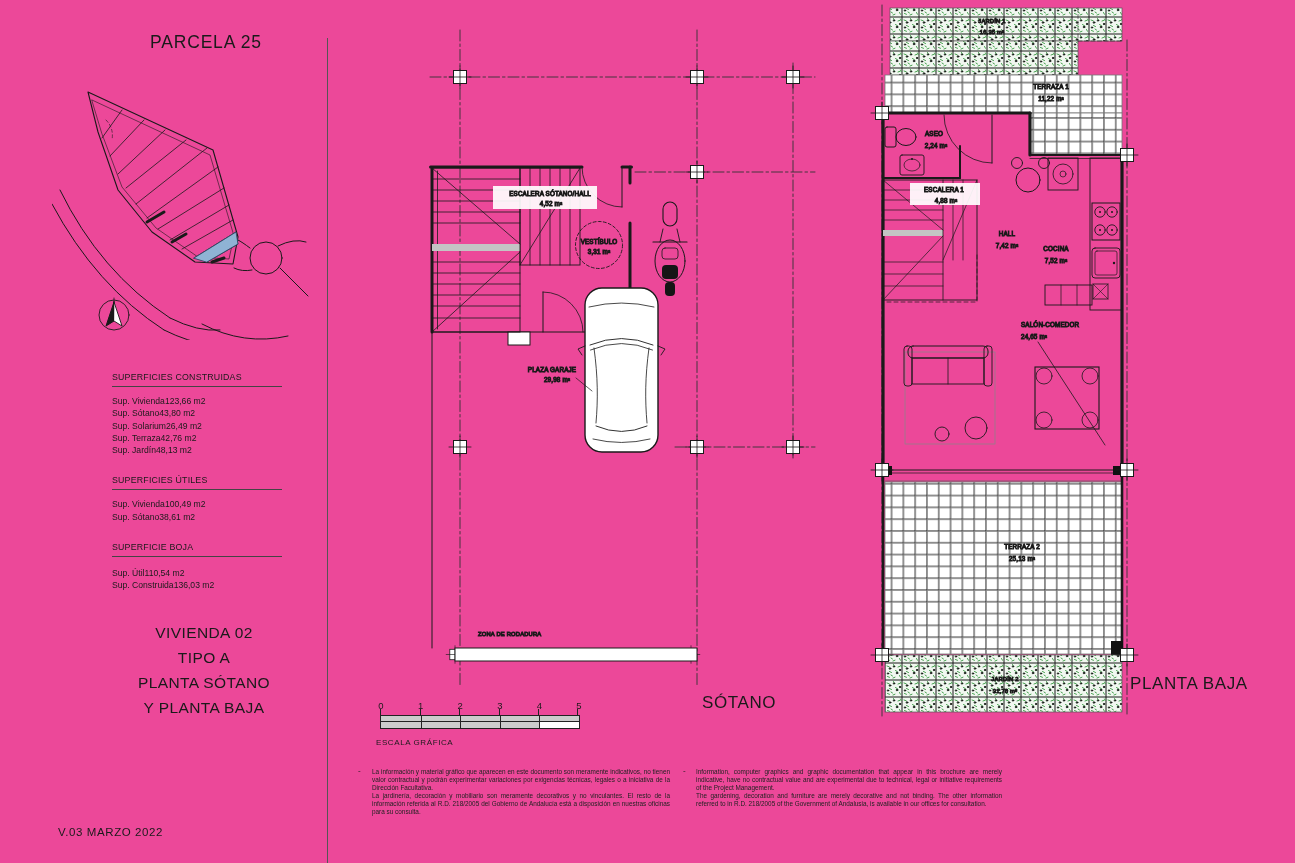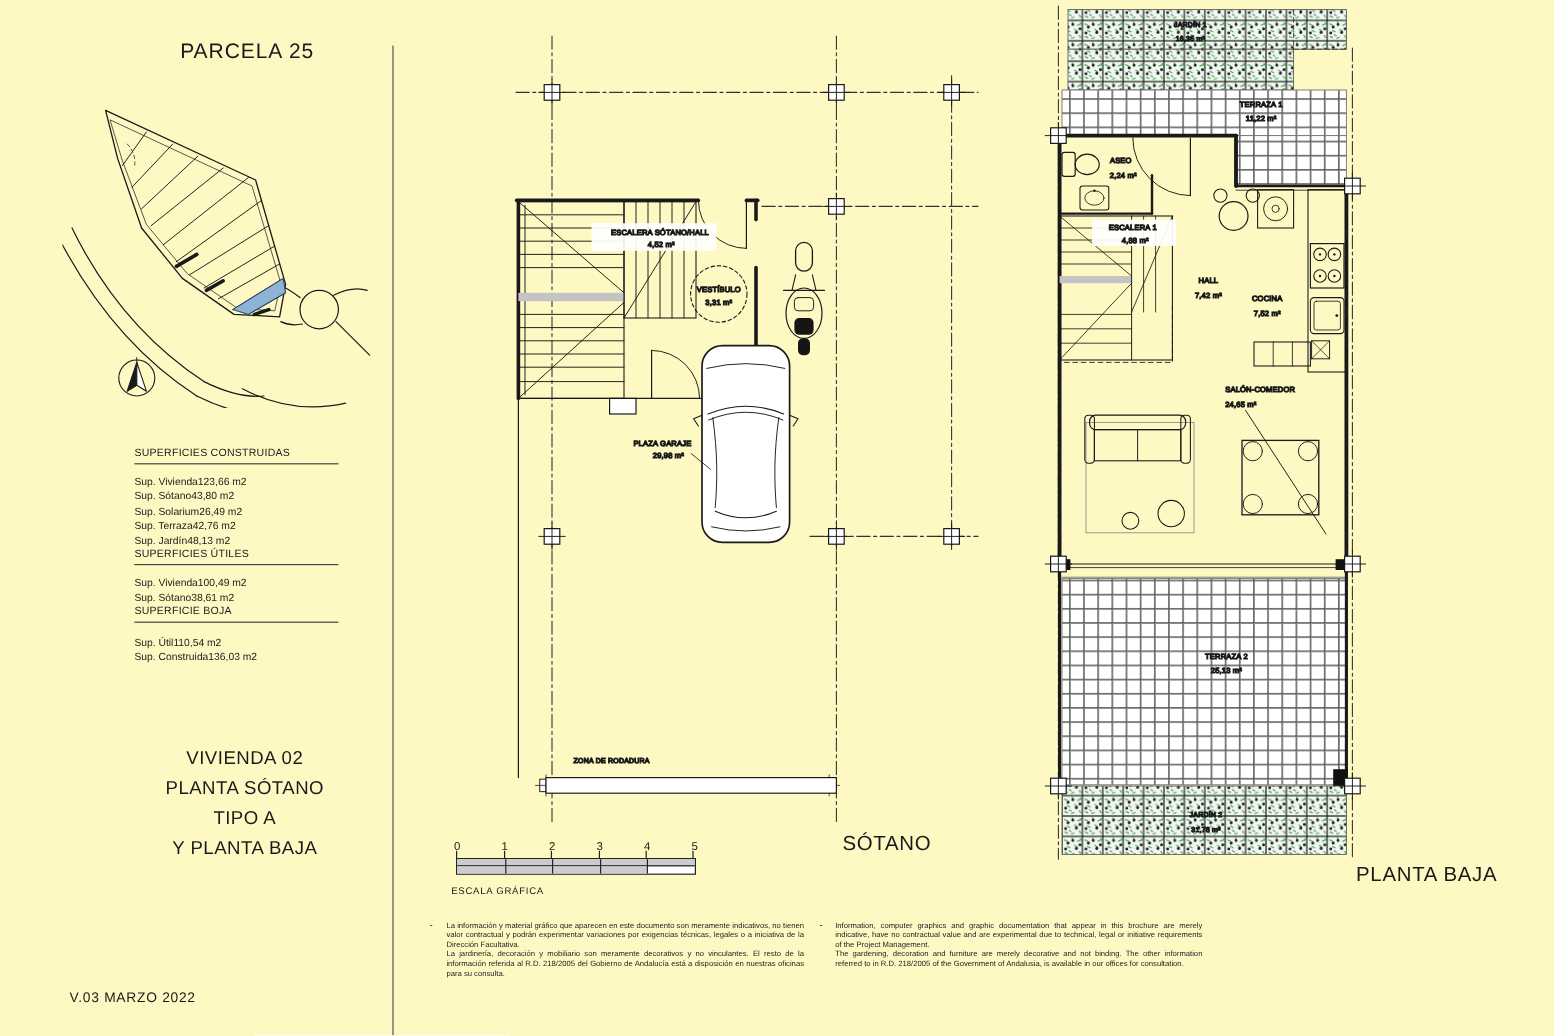--- a/index.html
+++ b/index.html
@@ -1,44 +1,44 @@
 <!DOCTYPE html>
 <html><head>
 <meta charset="utf-8">
 <style>
   html,body { margin:0; padding:0; background:#ffffff; }
-  .sheet { position:relative; width:1295px; height:863px; background:#fef9c3;
+  .sheet { position:relative; width:1295px; height:863px; background:#ec4899;
            font-family:"Liberation Sans", sans-serif; color:#1a1a1a; overflow:hidden; }
   .abs { position:absolute; }
   svg { position:absolute; }
   svg text { font-family:"Liberation Sans", sans-serif; fill:#1a1a1a; }
   .t6  { font-size:6.3px; letter-spacing:.15px; }
   .t55 { font-size:5.8px; letter-spacing:.2px; }
   .mid { text-anchor:middle; }
 
   .parcel-title { left:118px; top:32px; width:176px; text-align:center;
                   font-size:17.5px; letter-spacing:.8px; }
 
   .divider { left:327px; top:38px; width:1px; height:825px; background:#555; }
 
   .tables { left:112px; top:372px; width:170px; }
   .stable { margin:0; }
-  .stable + .stable { }
+  .stable + .stable { margin-top:19px; }
   .stable-title { font-size:8.8px; letter-spacing:.2px; border-bottom:1px solid #444;
                   padding-bottom:4px; margin-bottom:8px; }
   .srow { display:flex; font-size:8.6px; line-height:12.3px; }
   .rows-gap { margin-top:10px; }
 
   .unit-title { left:110px; top:620px; width:188px; text-align:center;
                 font-size:15.5px; line-height:25px; letter-spacing:.4px; }
   .version { left:58px; top:826px; font-size:11.5px; letter-spacing:.6px; }
 
   .plan-label { font-size:17px; letter-spacing:.6px; }
   .sotano-label { left:702px; top:693px; }
-  .pb-label { left:1130px; top:719px; }
+  .pb-label { left:1130px; top:674px; }
 
   .scale-nums { left:374px; top:700px; width:212px; height:12px; font-size:9.5px; }
   .scale-nums span { position:absolute; width:14px; text-align:center; top:0; }
   .sn0{left:0} .sn1{left:39.6px} .sn2{left:79.2px} .sn3{left:118.8px} .sn4{left:158.4px} .sn5{left:198px}
   .scale-ticks { left:380px; top:709px; width:200px; height:6px; }
   .scale-ticks i { position:absolute; top:0; width:1px; height:6px; background:#222; }
   .st0{left:0} .st1{left:39.6px} .st2{left:79.2px} .st3{left:118.8px} .st4{left:158.4px} .st5{left:197px}
   .scale-bar { left:380px; top:715px; width:198px; height:12px; border:1px solid #222; background:#fff; }
   .sb-top { position:absolute; left:0; top:0; width:198px; height:5px; background:#cccccc; border-bottom:1px solid #222; }
   .sb-bot { position:absolute; left:0; top:6px; width:158px; height:6px; background:#cccccc; }
@@ -152,22 +152,22 @@
         </div>
       <div class="srow">
           <span>Sup. Construida</span>
           <span>136,03 m2</span>
         </div>
     </div>
   </div>
 
   <div class="abs unit-title">
     <div>VIVIENDA 02</div>
+    <div>TIPO A</div>
     <div>PLANTA SÓTANO</div>
-    <div>TIPO A</div>
     <div>Y PLANTA BAJA</div>
   </div>
 
   <div class="abs version">V.03 MARZO 2022</div>
 
   <div class="abs divider"></div>
 
   <svg class="sotano-svg" style="left:345px; top:15px;" width="480" height="700" viewBox="0 0 480 700" fill="none" stroke="#1a1a1a" stroke-width="1" stroke-linecap="round">
     <defs>
       <g id="mk1">

